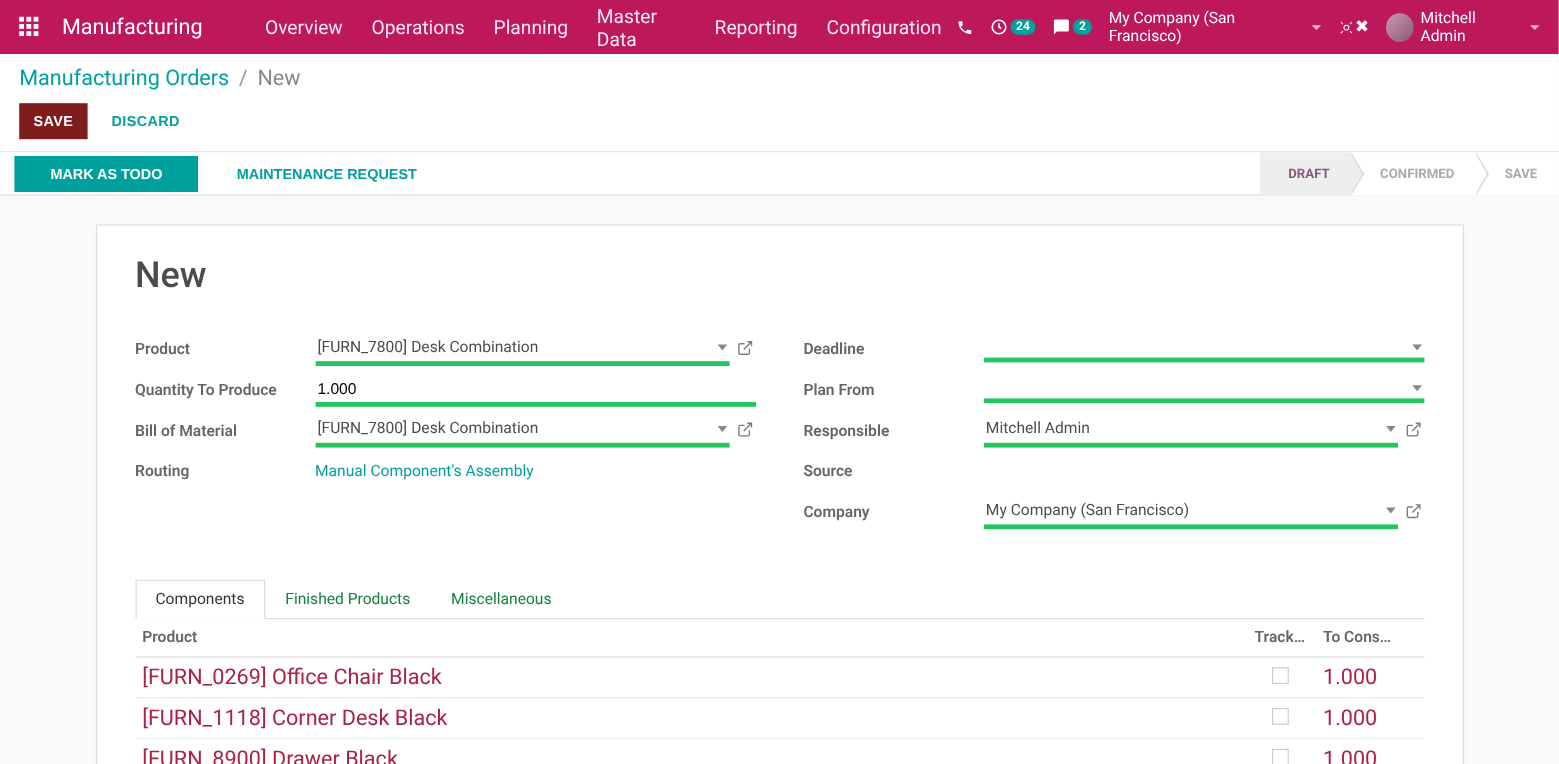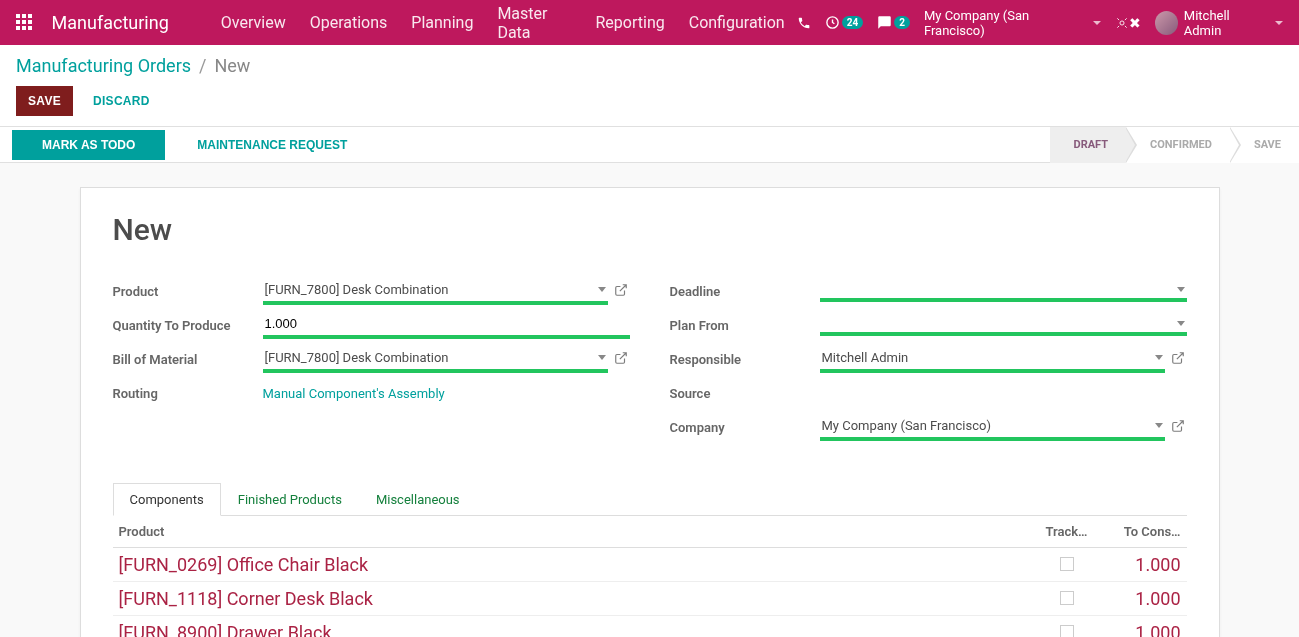--- a/index.html
+++ b/index.html
@@ -54,21 +54,21 @@
 .sel-caret { width: 0; height: 0; border-left: 4px solid transparent; border-right: 4px solid transparent; border-top: 5px solid #888; }
 .ext-link { width: 16px; height: 16px; cursor: pointer; color: #7c7c7c; }
 .link-text { color: #00a09d; cursor: pointer; }
 
 .notebook { margin-top: 36px; }
 .tabs { display: flex; border-bottom: 1px solid #ddd; }
 .tab { padding: 8px 16px; border: 1px solid transparent; border-bottom: none; cursor: pointer; color: #15803d; font-size: 13px; margin-bottom: -1px; }
 .tab.active { border-color: #ddd; background: #fff; border-bottom: 1px solid #fff; color: #333; }
 .table { width: 100%; border-collapse: collapse; margin-top: 0; }
 .table th { text-align: left; padding: 8px 6px; font-weight: 600; font-size: 13px; border-bottom: 1px solid #ddd; color: #666; }
-.table th.right, .table td.right { text-align: right; }
+.table th.right, .table td.right { text-align: left; }
 .table td { padding: 6px 6px; border-bottom: 1px solid #eee; font-size: 18px; }
 .table td .prod-link { color: #a24; cursor: pointer; }
 .table td .qty { color: #a24; }
 .table .chk { width: 14px; height: 14px; border: 1px solid #ccc; display: inline-block; }
 svg { display: block; }
 </style>
 </head>
 <body>
 
 <div class="navbar">

